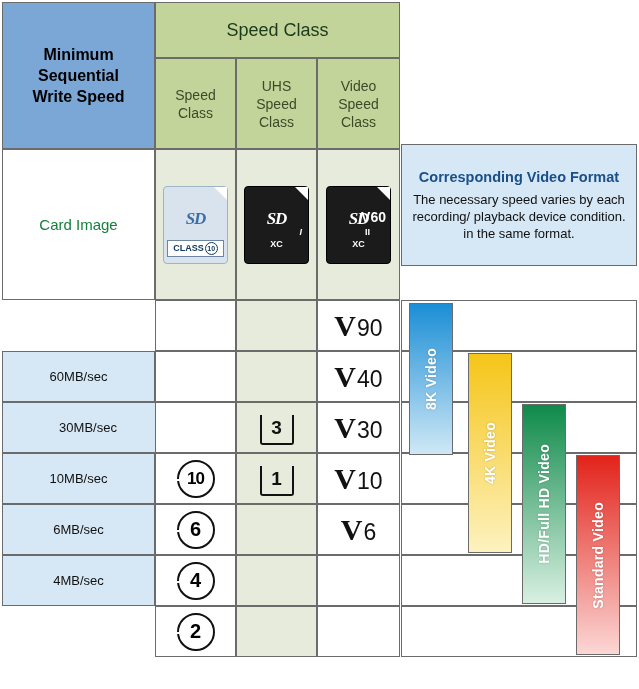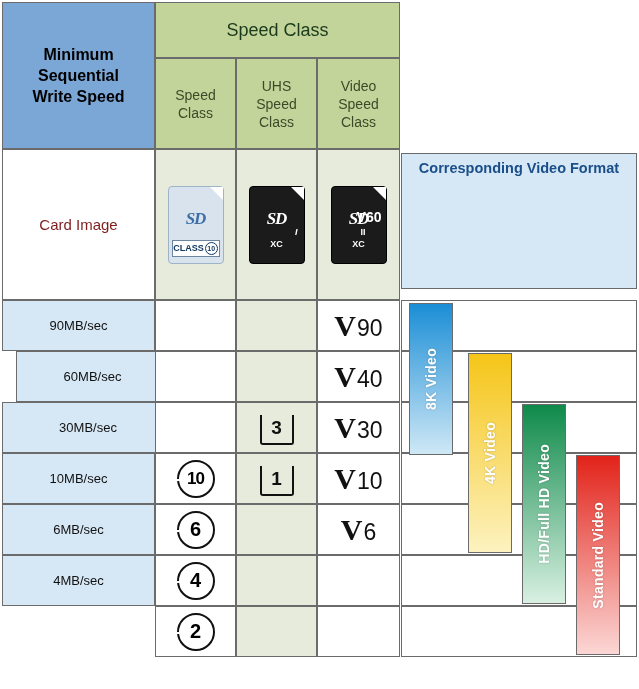--- a/index.html
+++ b/index.html
@@ -55,21 +55,21 @@
 
   
   .row-label {
     background: #d6e7f5;
     font-size: 13px;
     color: #111;
   }
   .card-image-label {
     background: #ffffff;
     font-size: 15px;
-    color: #7f1d1d;
+    color: #15803d;
   }
   .cell-white { background: #ffffff; }
   .cell-grey  { background: #e7ebdc; }
   .cell-plain { background: #ffffff; border: 1px solid #6b6b6b; }
 
   
   .cvf {
     background: #d6e7f5;
     border: 1px solid #6b6b6b;
     flex-direction: column;
@@ -156,21 +156,21 @@
     font-size: 23px;
     font-weight: normal;
     font-family: "Liberation Sans", sans-serif;
     line-height: 1;
     margin-left: 1px;
   }
 
   
   .sdcard {
     position: relative;
-    width: 56px;
+    width: 65px;
     height: 78px;
     border-radius: 4px 4px 4px 4px;
     box-sizing: border-box;
   }
   .sdcard .notch {
     position: absolute;
     top: 0;
     right: 0;
     width: 0;
     height: 0;
@@ -337,36 +337,36 @@
   <div class="cell cell-grey" style="left:317px; top:149px; width:83px; height:151px;">
     <div class="sdcard black">
       <div class="notch"></div>
       <div class="sd-v60">V60</div>
       <div class="sd-logo">SD</div>
       <div class="sd-sub">XC</div>
       <div class="sd-mark sd-roman-II">II</div>
     </div>
   </div>
 
-  <div class="cell cvf" style="left:401px; top:153px; width:236px; height:136px;justify-content:space-between;">
+  <div class="cell cvf" style="left:401px; top:144px; width:236px; height:122px;">
     <div class="cvf-title">Corresponding Video Format</div>
-  </div>
-
-  <div class="cell row-label" style="left:2px; top:300px; width:153px; height:51px;">90MB/sec</div>
+    <div class="cvf-body">The necessary speed varies by each recording/ playback device condition. in the same format.</div>
+  </div>
+
   <div class="cell cell-white" style="left:155px; top:300px; width:81px; height:51px;"></div>
   <div class="cell cell-grey" style="left:236px; top:300px; width:81px; height:51px;"></div>
   <div class="cell cell-white" style="left:317px; top:300px; width:83px; height:51px;">
     <div class="vclass">
       <span class="v">V</span>
       <span class="n">90</span>
     </div>
   </div>
   <div class="cell cell-plain" style="left:401px; top:300px; width:236px; height:51px;"></div>
 
-  <div class="cell row-label" style="left:16px; top:351px; width:153px; height:51px;">60MB/sec</div>
+  <div class="cell row-label" style="left:2px; top:351px; width:153px; height:51px;">60MB/sec</div>
   <div class="cell cell-white" style="left:155px; top:351px; width:81px; height:51px;"></div>
   <div class="cell cell-grey" style="left:236px; top:351px; width:81px; height:51px;"></div>
   <div class="cell cell-white" style="left:317px; top:351px; width:83px; height:51px;">
     <div class="vclass">
       <span class="v">V</span>
       <span class="n">40</span>
     </div>
   </div>
   <div class="cell cell-plain" style="left:401px; top:351px; width:236px; height:51px;"></div>
 

